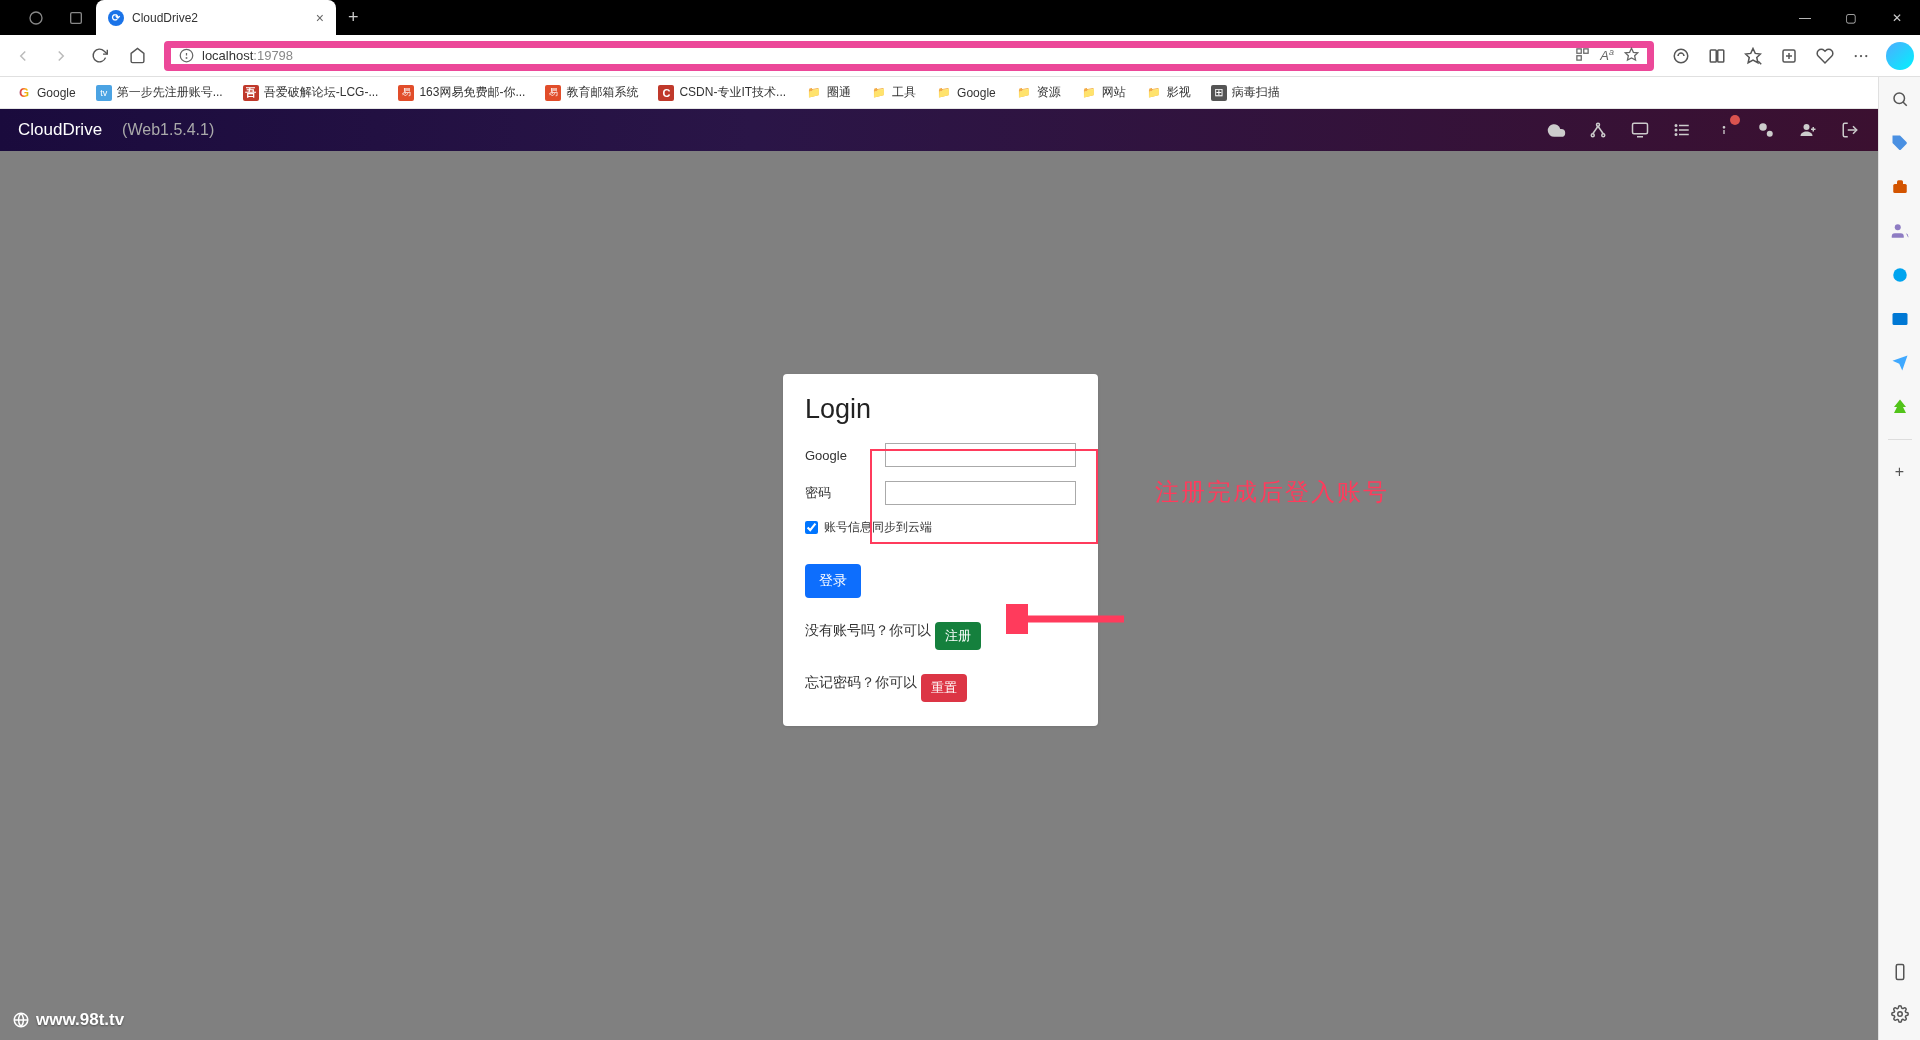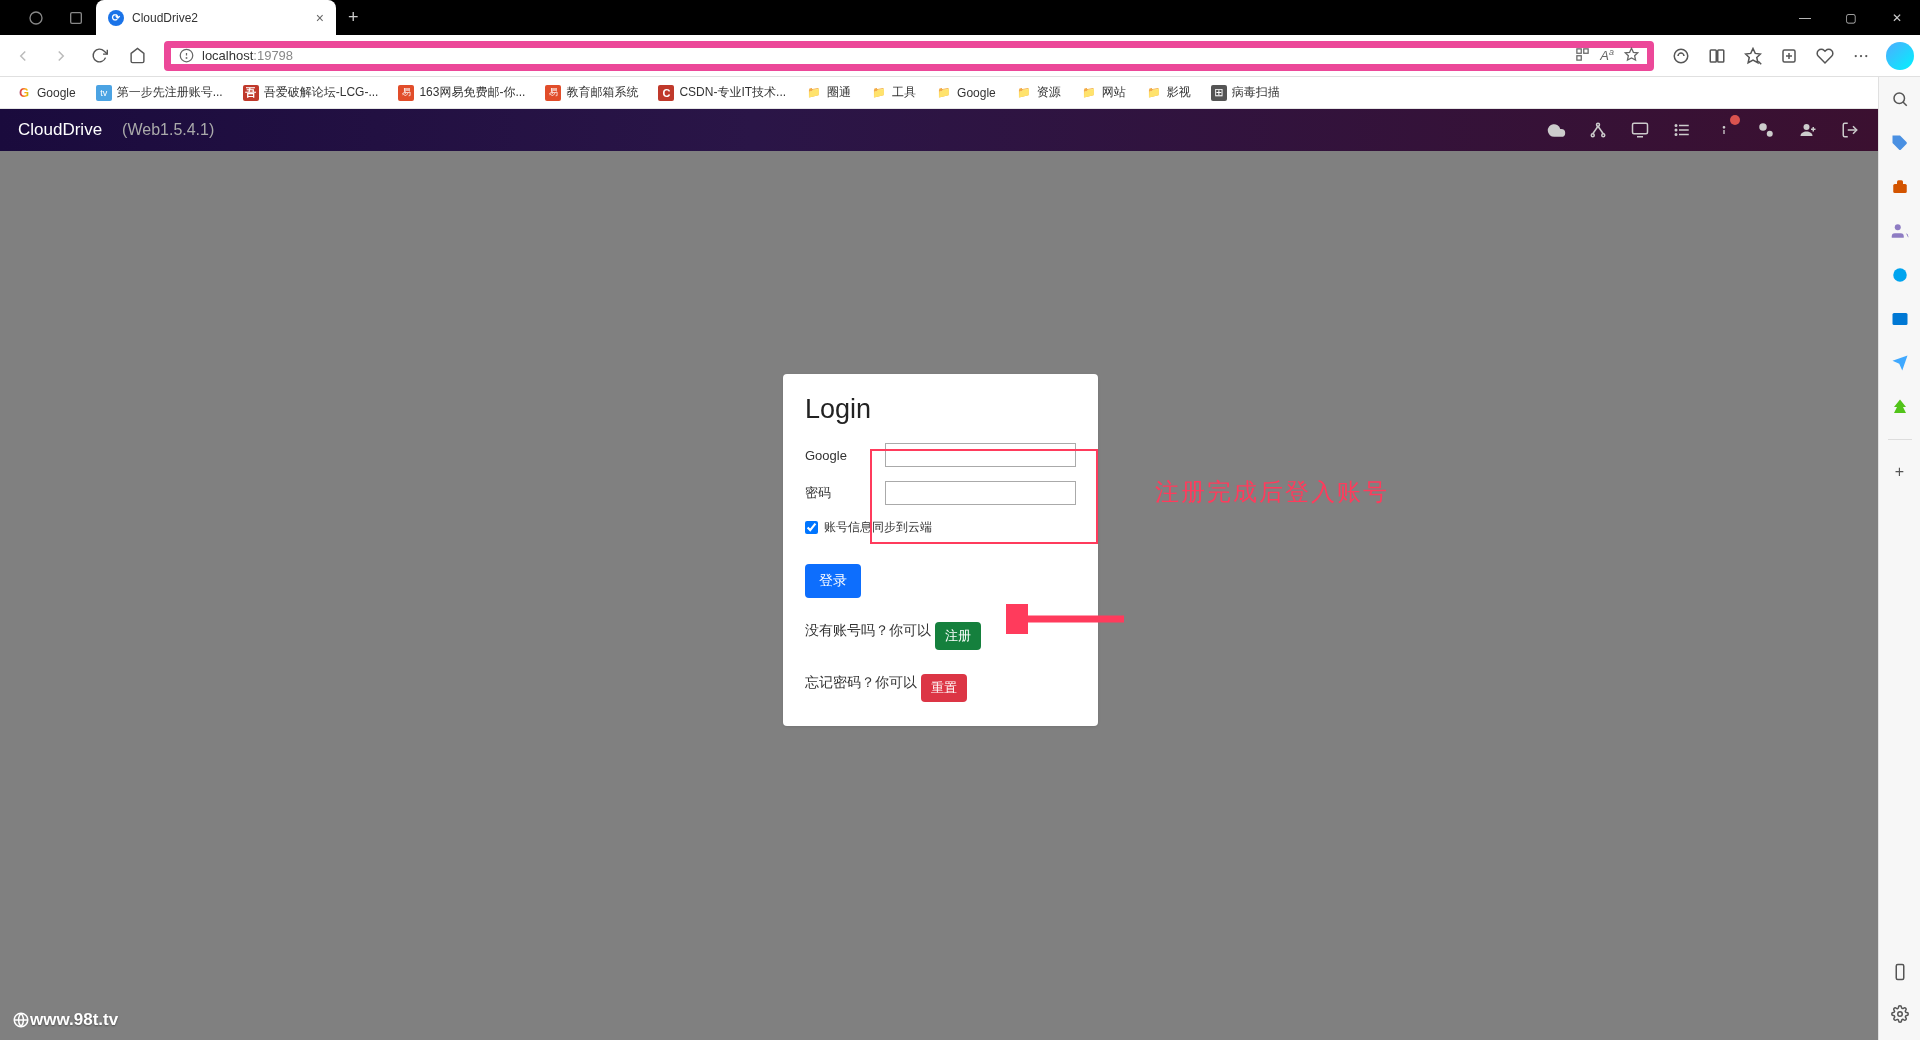--- a/index.html
+++ b/index.html
@@ -69,21 +69,21 @@
 .btn-teal { background: #15803d; padding: 5px 10px; font-size: 13px; }
 .btn-red { background: #dc3545; padding: 5px 10px; font-size: 13px; }
 .sub-line { margin-top: 14px; font-size: 14px; color: #333; display: flex; align-items: center; gap: 4px; }
 
 
 .annot-box { position: absolute; border: 2px solid #ff3b5c; }
 .annot-text { position: absolute; color: #ff3b5c; font-size: 24px; font-weight: 500; letter-spacing: 2px; }
 .arrow { position: absolute; }
 
 
-.watermark { position: absolute; left: 12px; bottom: 10px; color: #fff; font-size: 17px; font-weight: bold; display: flex; align-items: center; text-shadow: 0 1px 2px rgba(0,0,0,0.4); }
+.watermark { position: absolute; left: 12px; bottom: 10px; color: #fff; font-size: 17px; font-weight: bold; display: flex; align-items: center; gap: 6px; text-shadow: 0 1px 2px rgba(0,0,0,0.4); }
 .watermark-icon { width: 18px; height: 18px; }
 
 svg { display: block; }
 </style>
 </head>
 <body>
 
 <div class="titlebar">
   <div class="tab-spacer"></div>
   <div class="tab-icon-pill">

